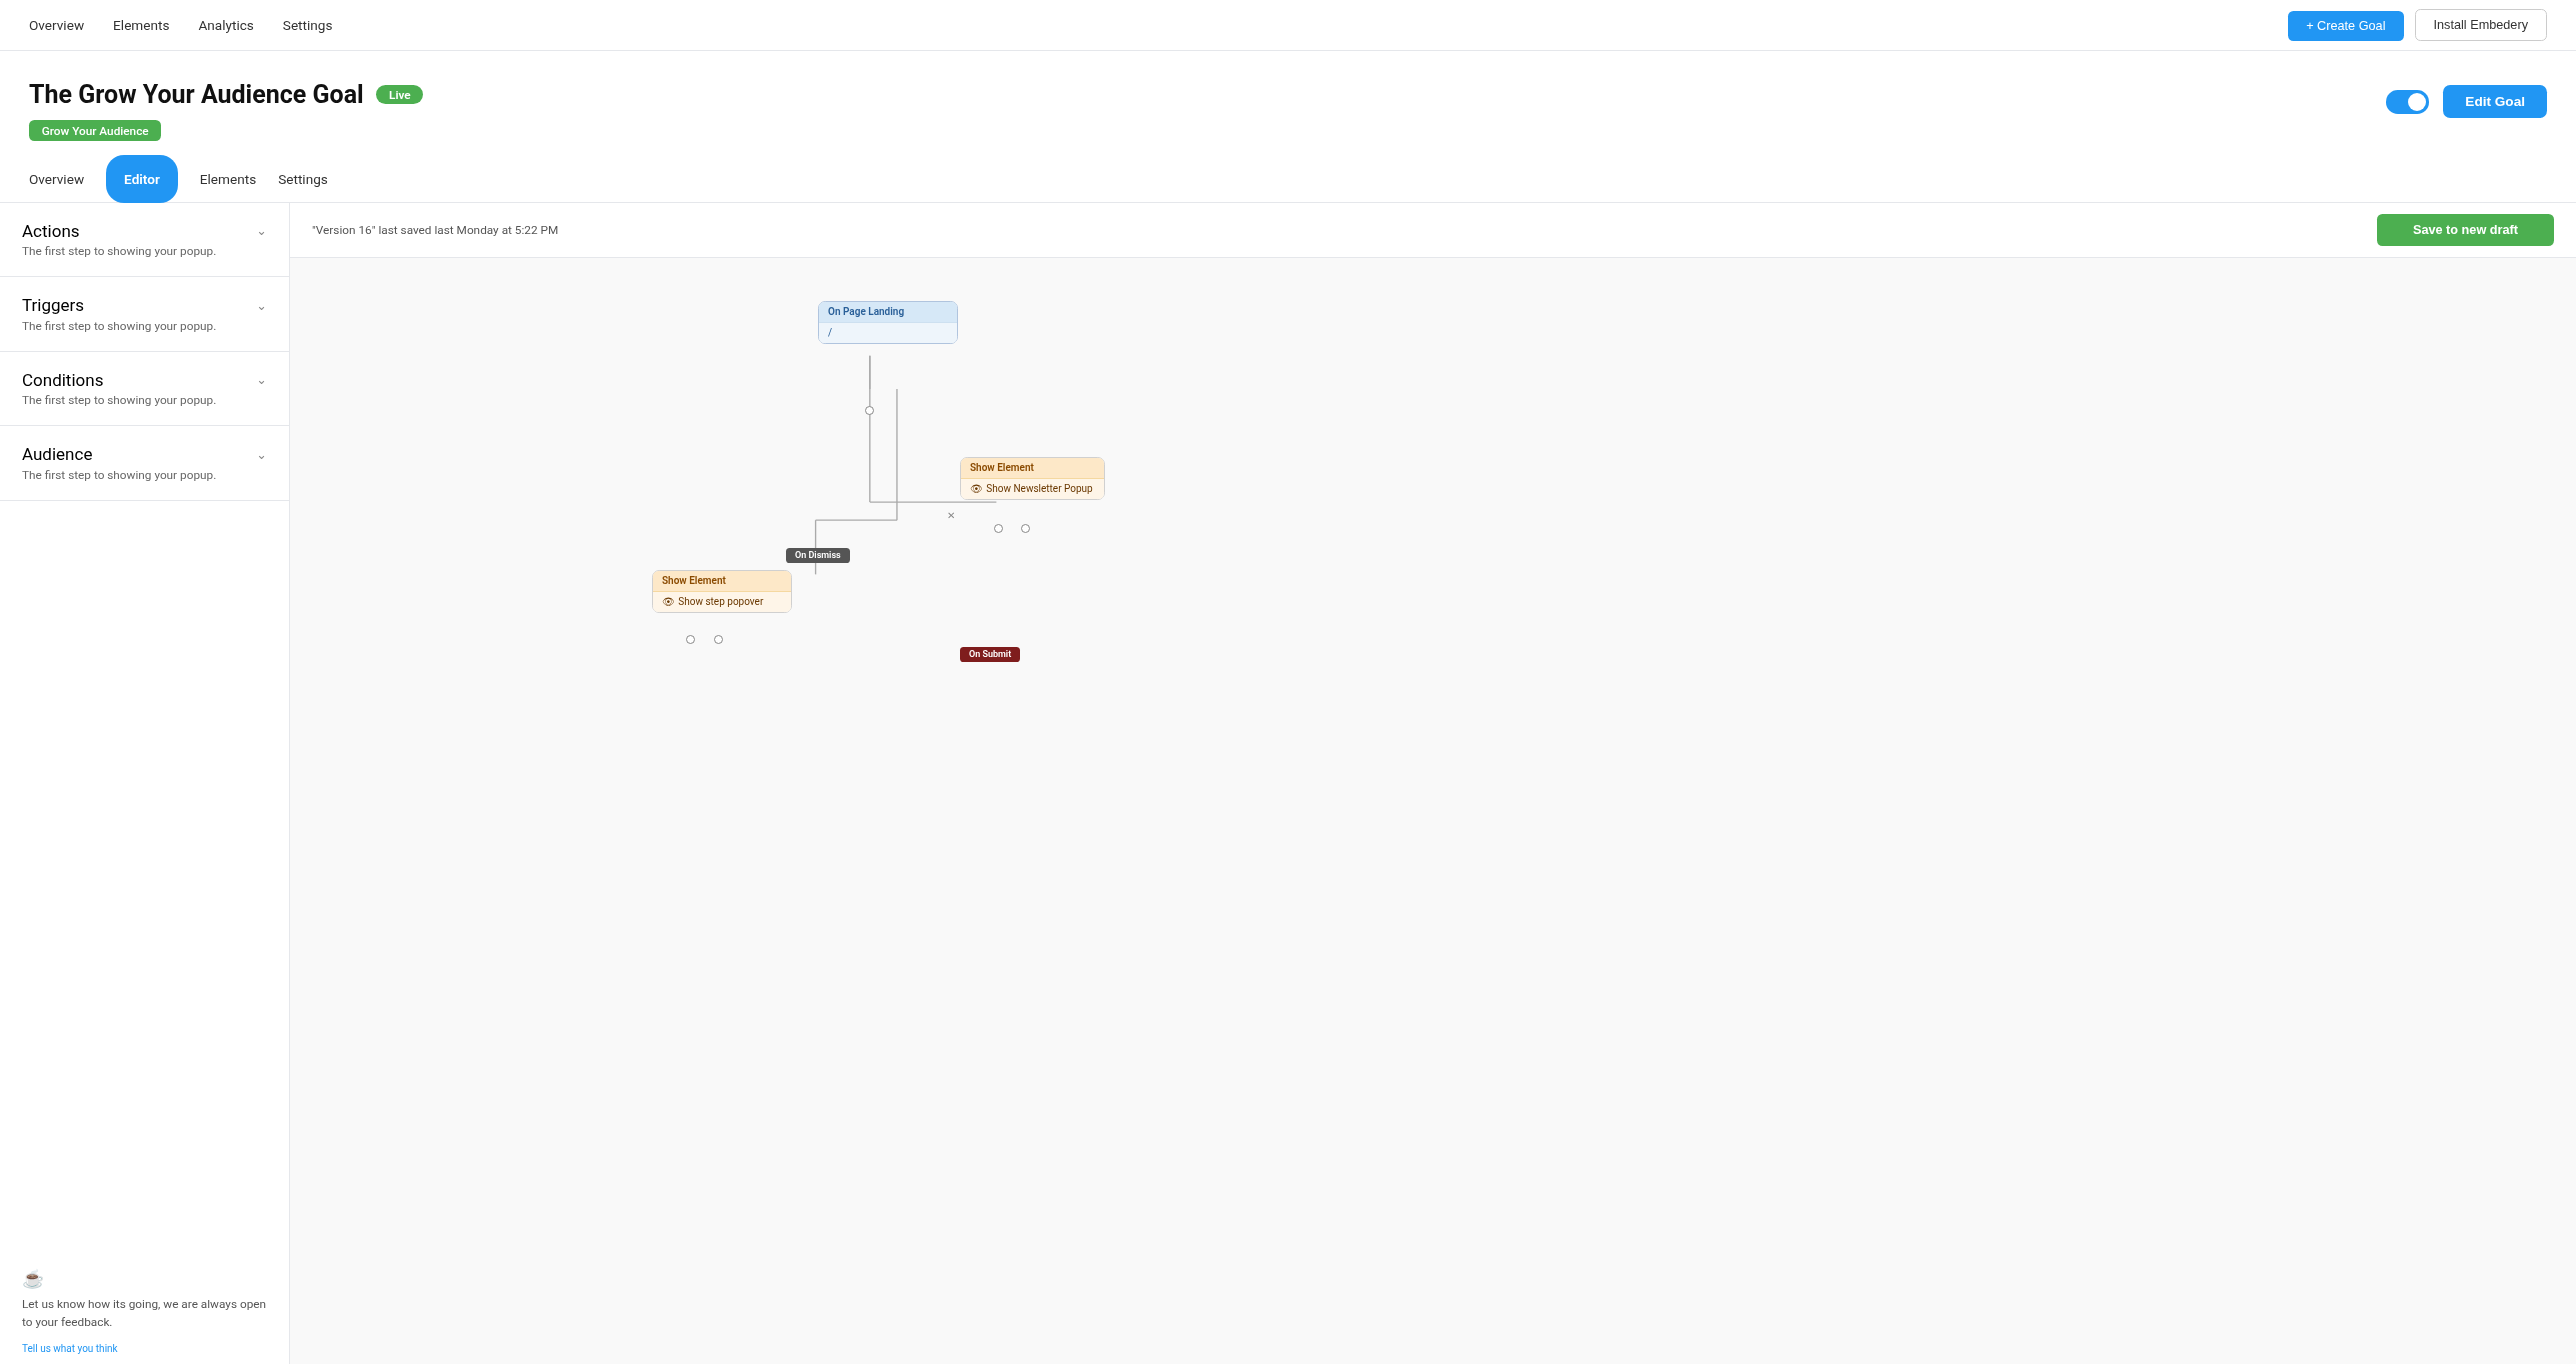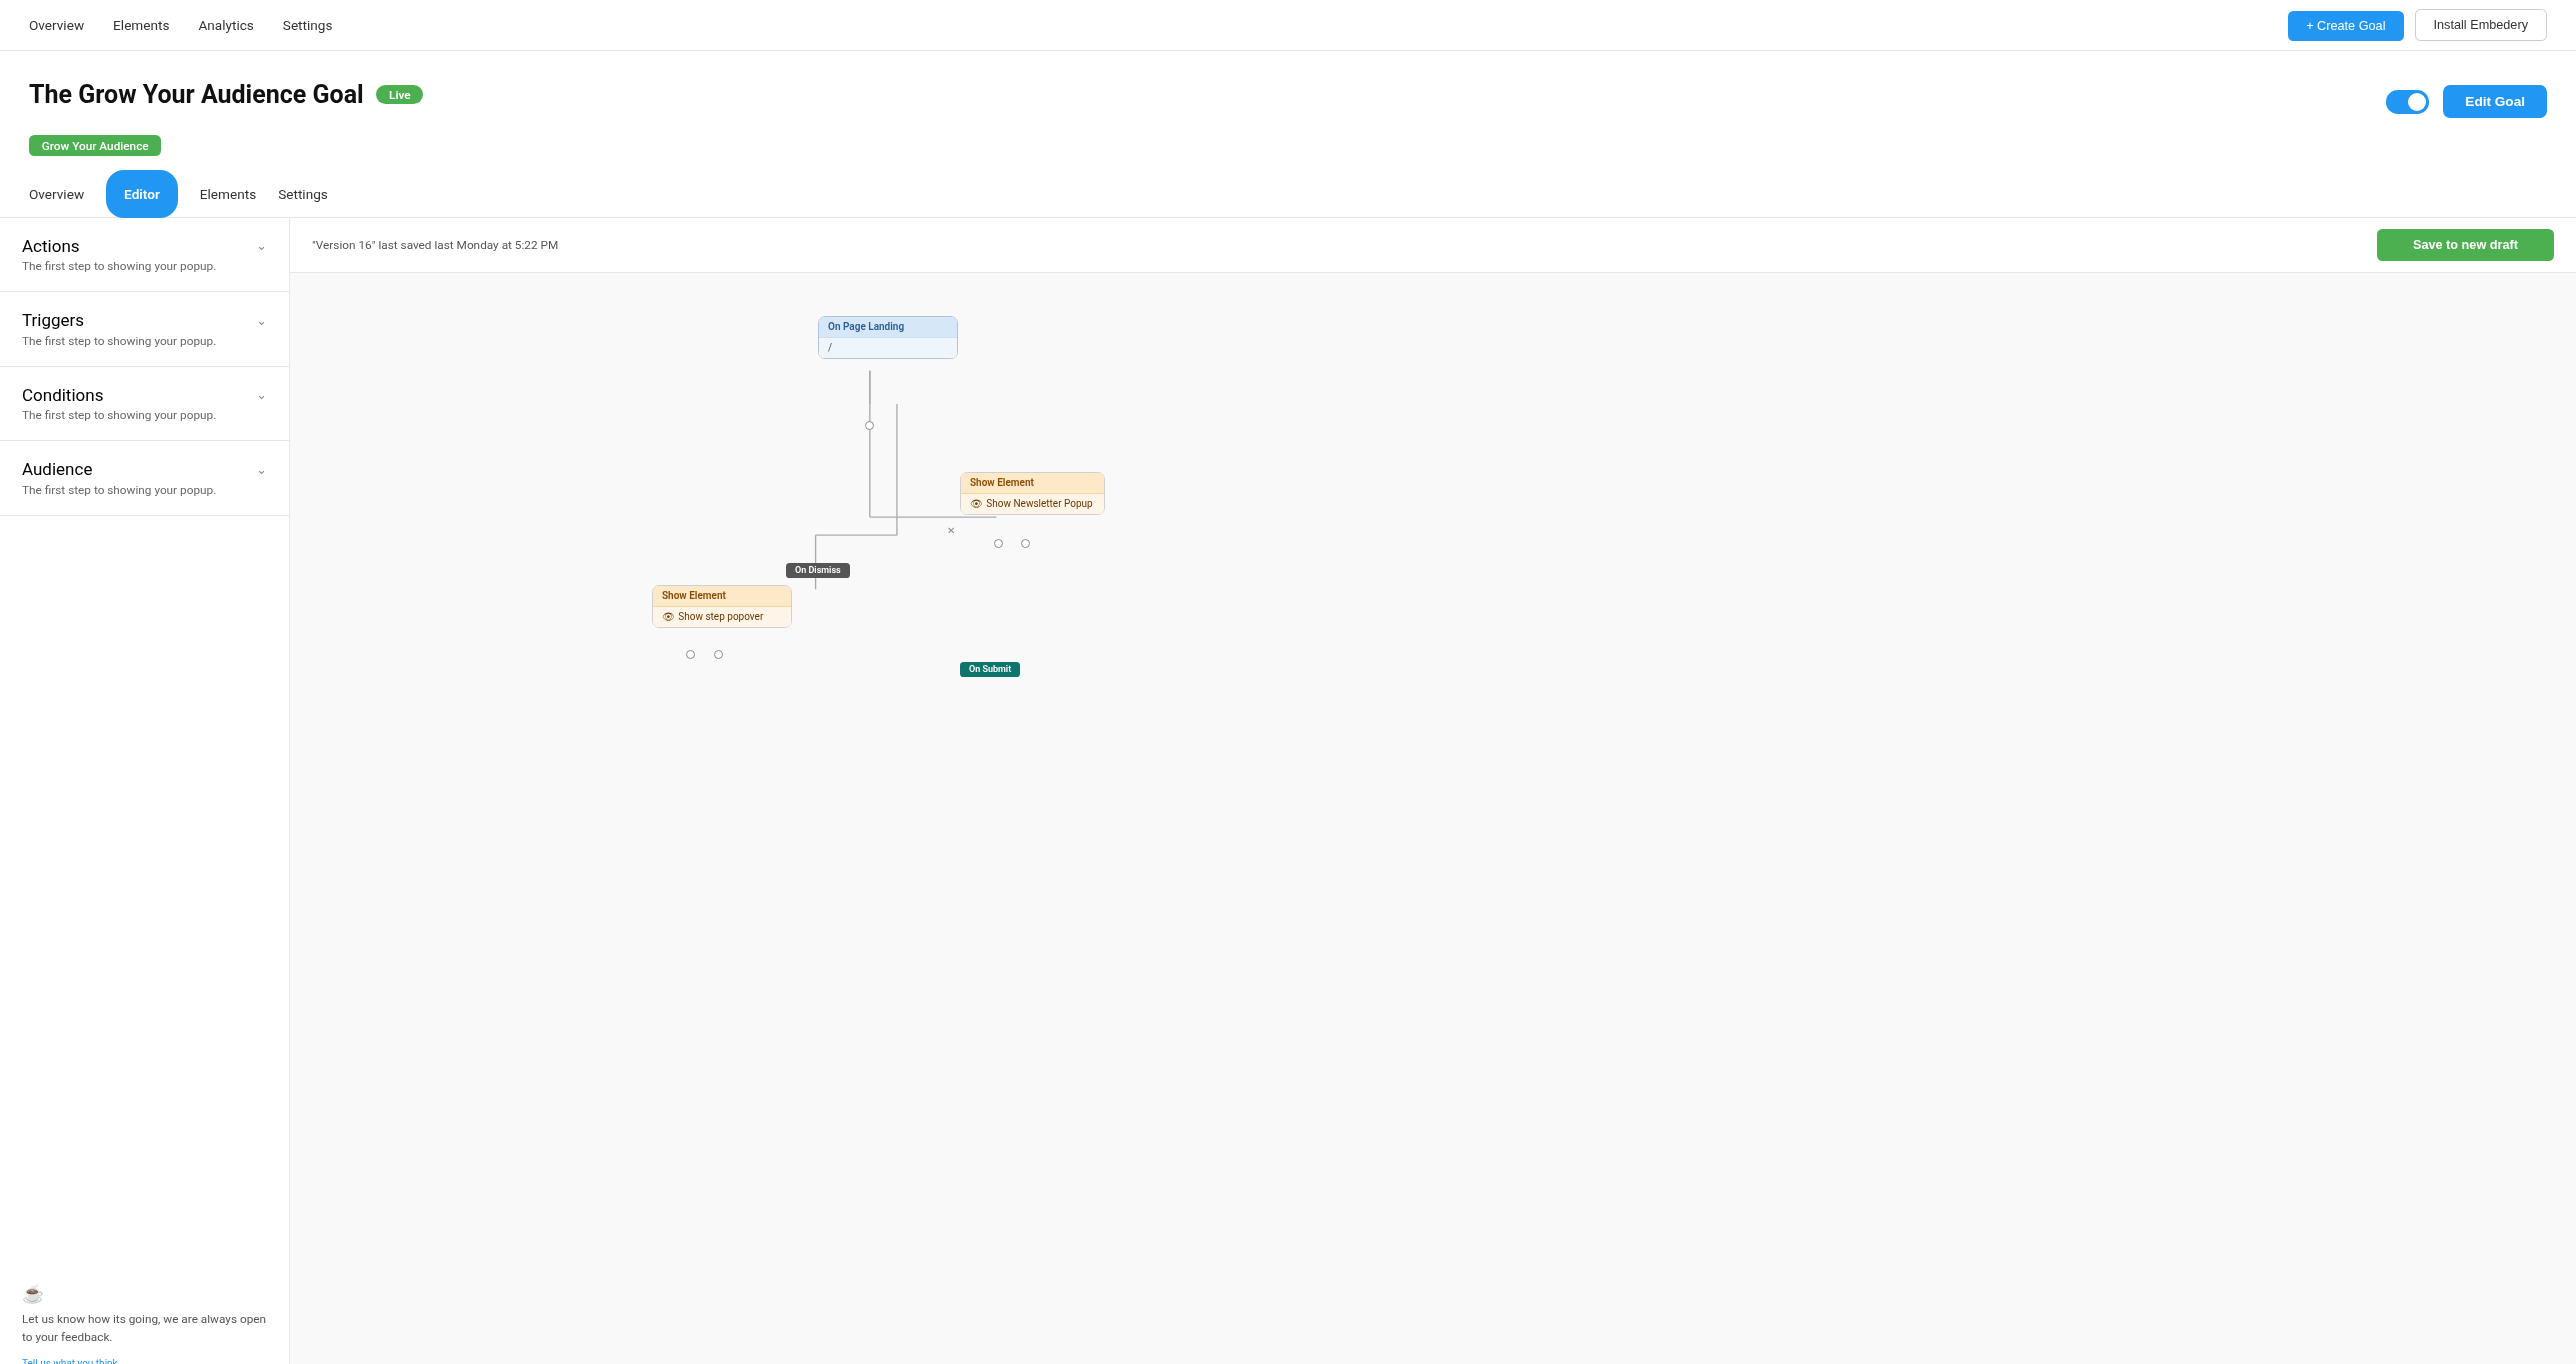--- a/index.html
+++ b/index.html
@@ -60,21 +60,21 @@
       padding: 29px 29px 14.5px 29px;
       display: flex;
       align-items: flex-start;
       justify-content: space-between;
     }
     .page-header-left {}
     .page-title-row {
       display: flex;
       align-items: center;
       gap: 12.7px;
-      margin-bottom: 26px;
+      margin-bottom: 11px;
     }
     .page-title {
       font-size: 25px;
       font-weight: 700;
       color: #111;
     }
     .badge-live {
       background: #4CAF50;
       color: #fff;
       border-radius: 18px;
@@ -339,21 +339,21 @@
       background: #fef5e8;
       border-top: 0.9px solid #f5d8a0;
       color: #6a3800;
     }
 
     
     .node-on-submit {
       position: absolute;
       top: 389px;
       left: 670px;
-      background: #0f766e;
+      background: #7f1d1d;
       color: #fff;
       border-radius: 3.6px;
       padding: 2.7px 9px;
       font-size: 9px;
       font-weight: 600;
     }
 
     
     .connector-dot {
       position: absolute;

